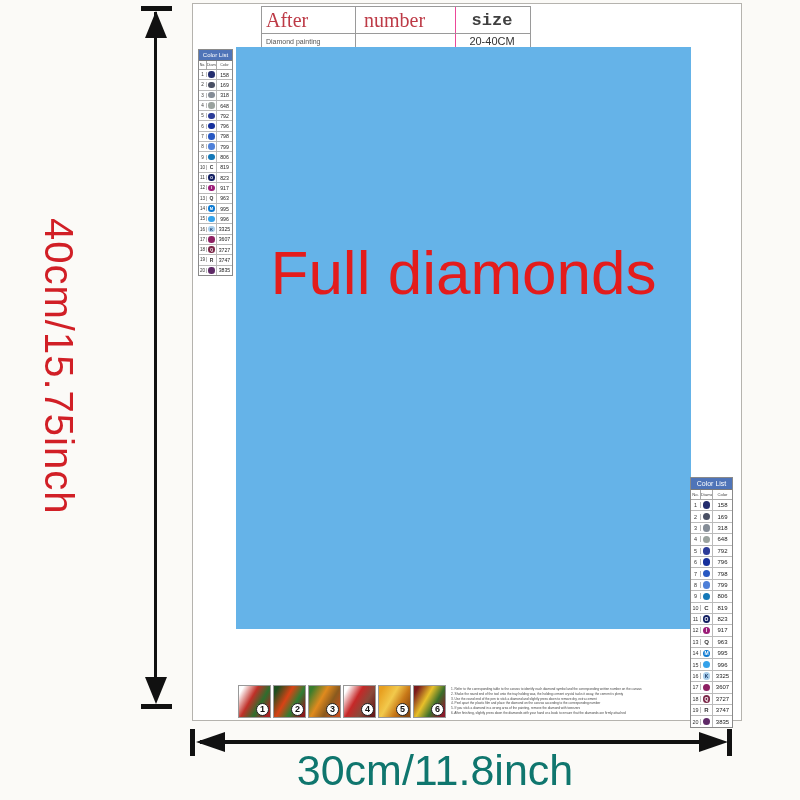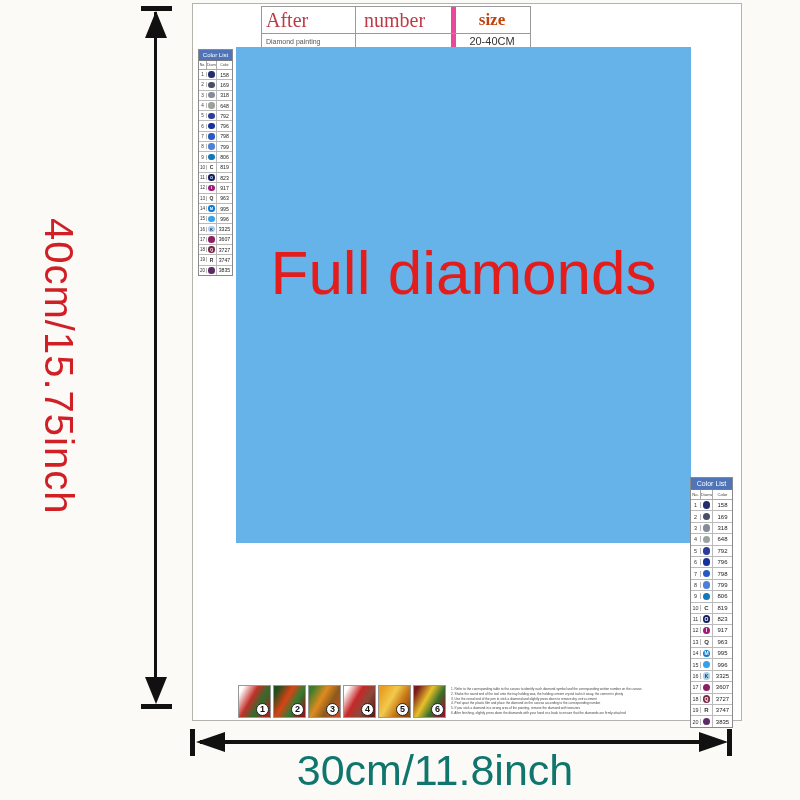--- a/index.html
+++ b/index.html
@@ -9,28 +9,28 @@
   .sheet{position:absolute;left:192px;top:3px;width:550px;height:718px;
          background:#ffffff;border:1px solid #b5b3ae;box-sizing:border-box;}
   
   .item-table{position:absolute;left:68px;top:2px;width:270px;border:1px solid #9a9a9a;
               background:#fff;box-sizing:border-box;}
   .it-row{display:flex;}
   .it-row.hdr{height:26px;border-bottom:1px solid #9a9a9a;}
   .it-row.dat{height:14px;}
   .it-cell{box-sizing:border-box;display:flex;align-items:center;}
   .it-c1{width:94px;border-right:1px solid #9a9a9a;padding-left:4px;}
-  .it-c2{width:100px;border-right:5px solid #ec4899;padding-left:8px;}
+  .it-c2{width:100px;border-right:1px solid #ec4899;padding-left:8px;}
   .it-c3{width:72px;justify-content:center;}
   .hdr .it-cell{color:#bd3a46;font-family:"Liberation Serif",serif;font-size:20px;}
-  .hdr .it-c3{font-family:Liberation Serif, serif;font-weight:bold;font-size:17px;color:#c2410c;text-align:center;}
+  .hdr .it-c3{font-family:Liberation Mono, monospace;font-weight:bold;font-size:17px;color:#404040;text-align:center;}
   .dat .it-c1{font-size:7px;color:#555;}
   .dat .it-c3{font-size:11px;color:#333;}
   
-  .paste{position:absolute;left:43px;top:43px;width:455px;height:496px;}
+  .paste{position:absolute;left:43px;top:43px;width:455px;height:582px;}
   .paste-line{position:absolute;width:100%;text-align:center;font-weight:normal;}
   .paste-l1{top:190px;font-size:62px;}
   .paste-l2{top:312px;font-size:54px;}
   
   .clist{position:absolute;background:#fff;border:1px solid #8a8a8a;box-sizing:border-box;}
   .cl-title{background:#4f74b8;color:#fff;text-align:center;border-bottom:1px solid #7a7a7a;
             white-space:nowrap;overflow:hidden;}
   .cl-cols{display:flex;border-bottom:1px solid #aaa;color:#444;}
   .cl-col{overflow:hidden;white-space:nowrap;box-sizing:border-box;text-align:center;}
   .clr-row{display:flex;border-bottom:1px solid #bbb;align-items:center;}

